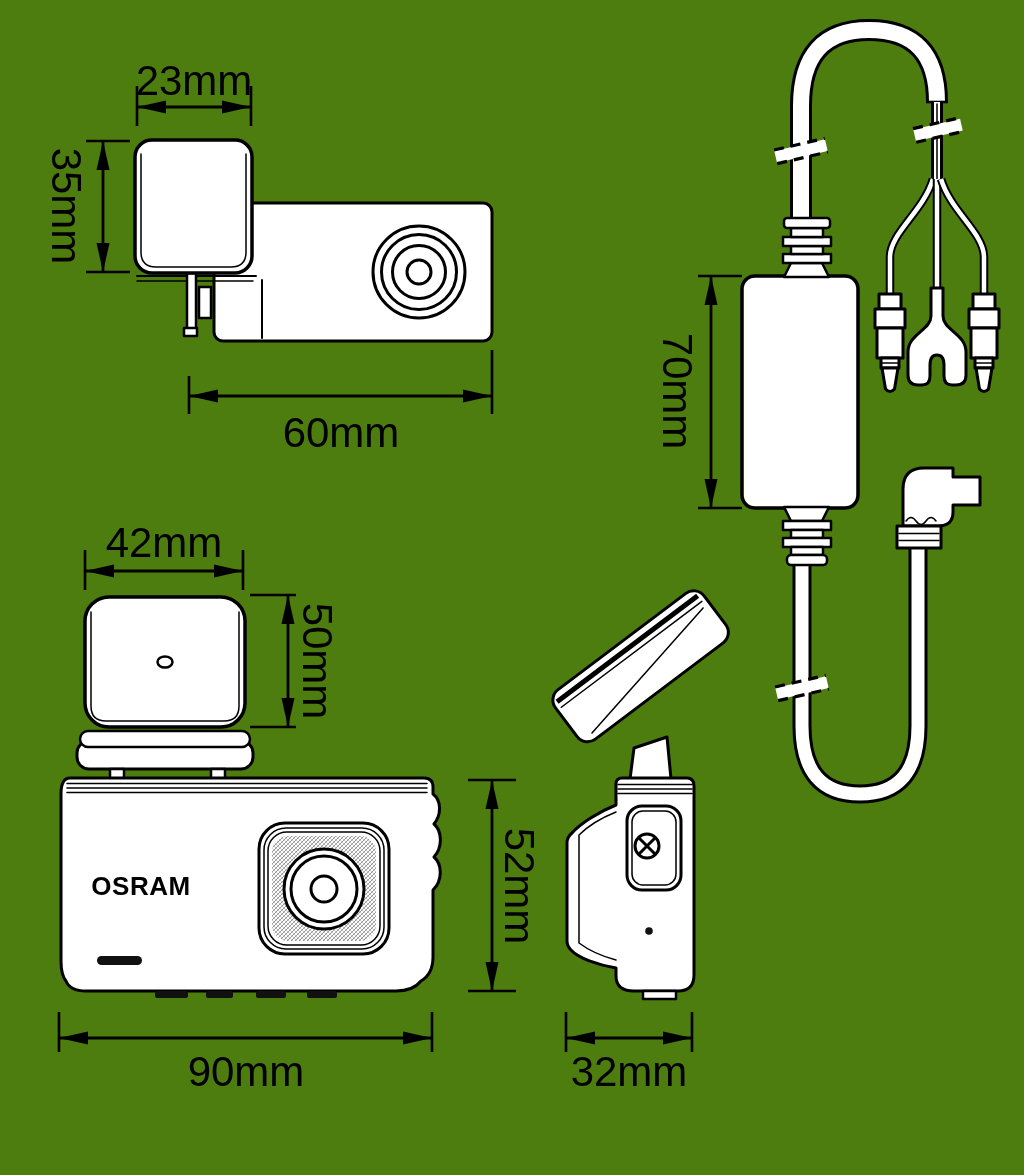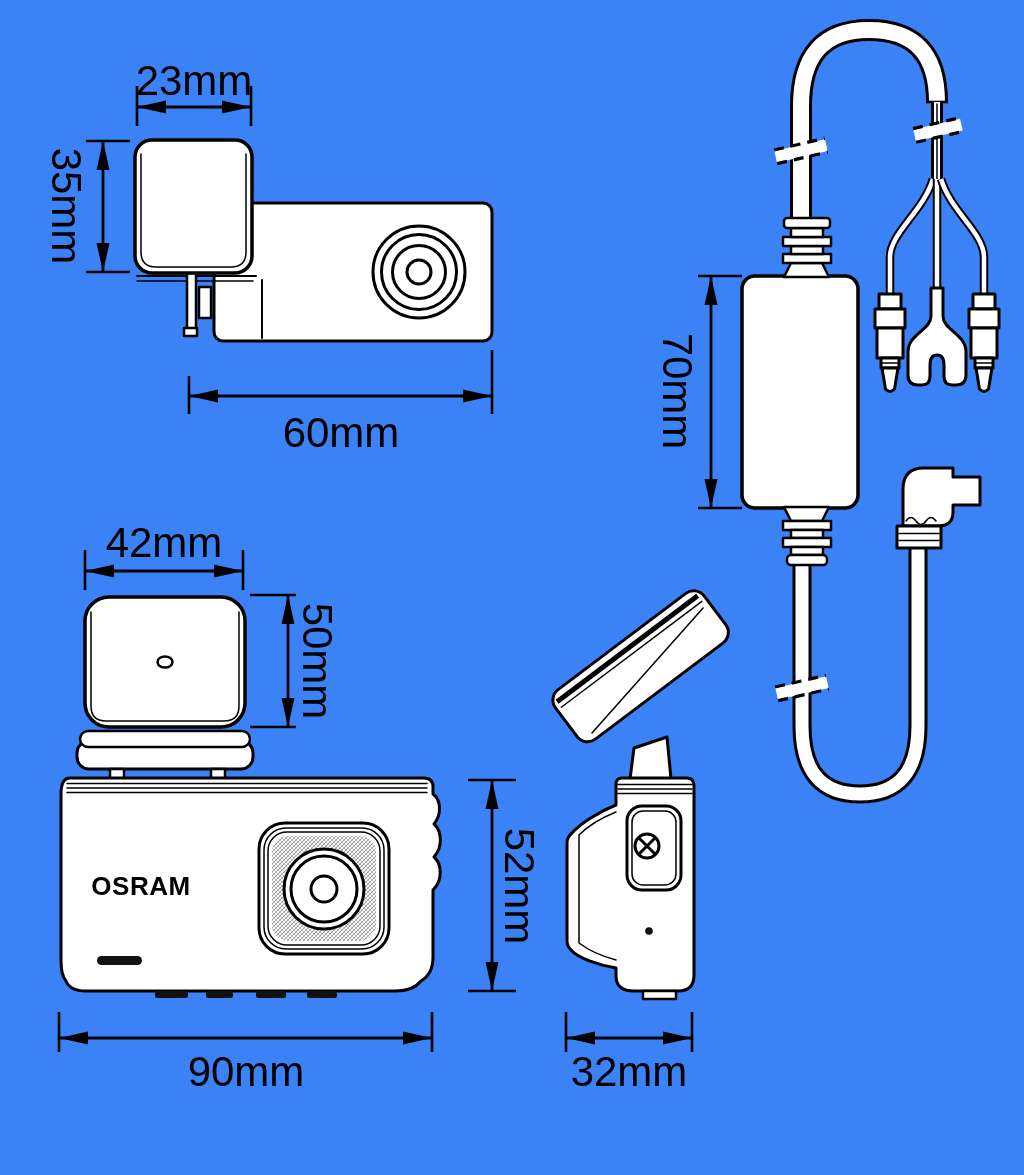--- a/index.html
+++ b/index.html
@@ -1,16 +1,16 @@
 <!DOCTYPE html>
 <html><head>
 <meta charset="utf-8">
 <style>
   html,body { margin:0; padding:0; background:#fff; }
-  .stage { position:relative; width:1024px; height:1175px; background:#3b82f6; overflow:hidden;
+  .stage { position:relative; width:1024px; height:1175px; background:#4d7c0f; overflow:hidden;
            font-family:"Liberation Sans", sans-serif; }
   svg { display:block; }
   .o   { fill:#fff; stroke:#000; stroke-width:3; stroke-linejoin:round; }
   .o35 { fill:#fff; stroke:#000; stroke-width:3.5; stroke-linejoin:round; }
   .o25 { fill:#fff; stroke:#000; stroke-width:2.5; stroke-linejoin:round; }
   .ln  { fill:none; stroke:#000; stroke-width:2; stroke-linecap:round; }
   .t   { fill:none; stroke:#000; stroke-width:1.5; stroke-linecap:round; }
   .dim  { fill:none; stroke:#000; stroke-width:2.8; }
   .tick { fill:none; stroke:#000; stroke-width:2.6; stroke-linecap:butt; }
   .cbk { fill:none; stroke:#000; }

